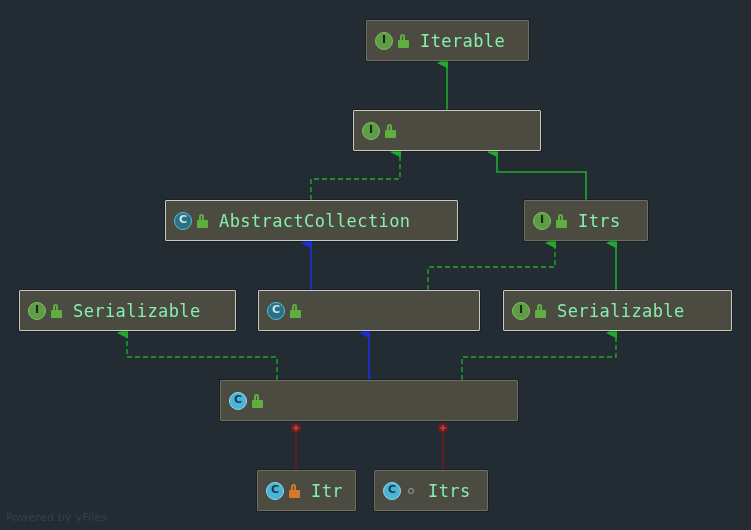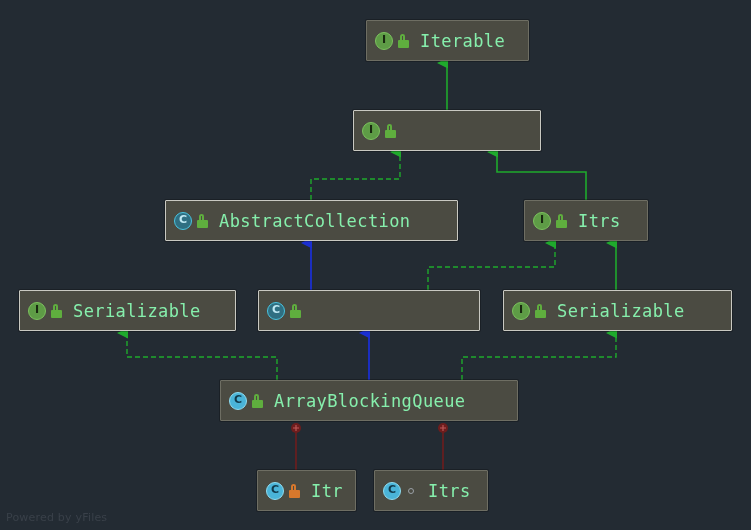--- a/index.html
+++ b/index.html
@@ -251,21 +251,20 @@
   </div>
 
   <div class="node" style="left:220px;top:380px;width:298px;">
     <span class="icons">
       <span class="ic ic-class">C</span>
       <span class="vis vis-public">
           <span class="shackle"></span>
           <span class="body"></span>
         </span>
     </span>
-    <span class="label">ArrayBlockingQueue</span>
   </div>
 
   <div class="node" style="left:257px;top:470px;width:99px;">
     <span class="icons">
       <span class="ic ic-class">C</span>
       <span class="vis vis-private">
           <span class="shackle"></span>
           <span class="body"></span>
         </span>
     </span>

